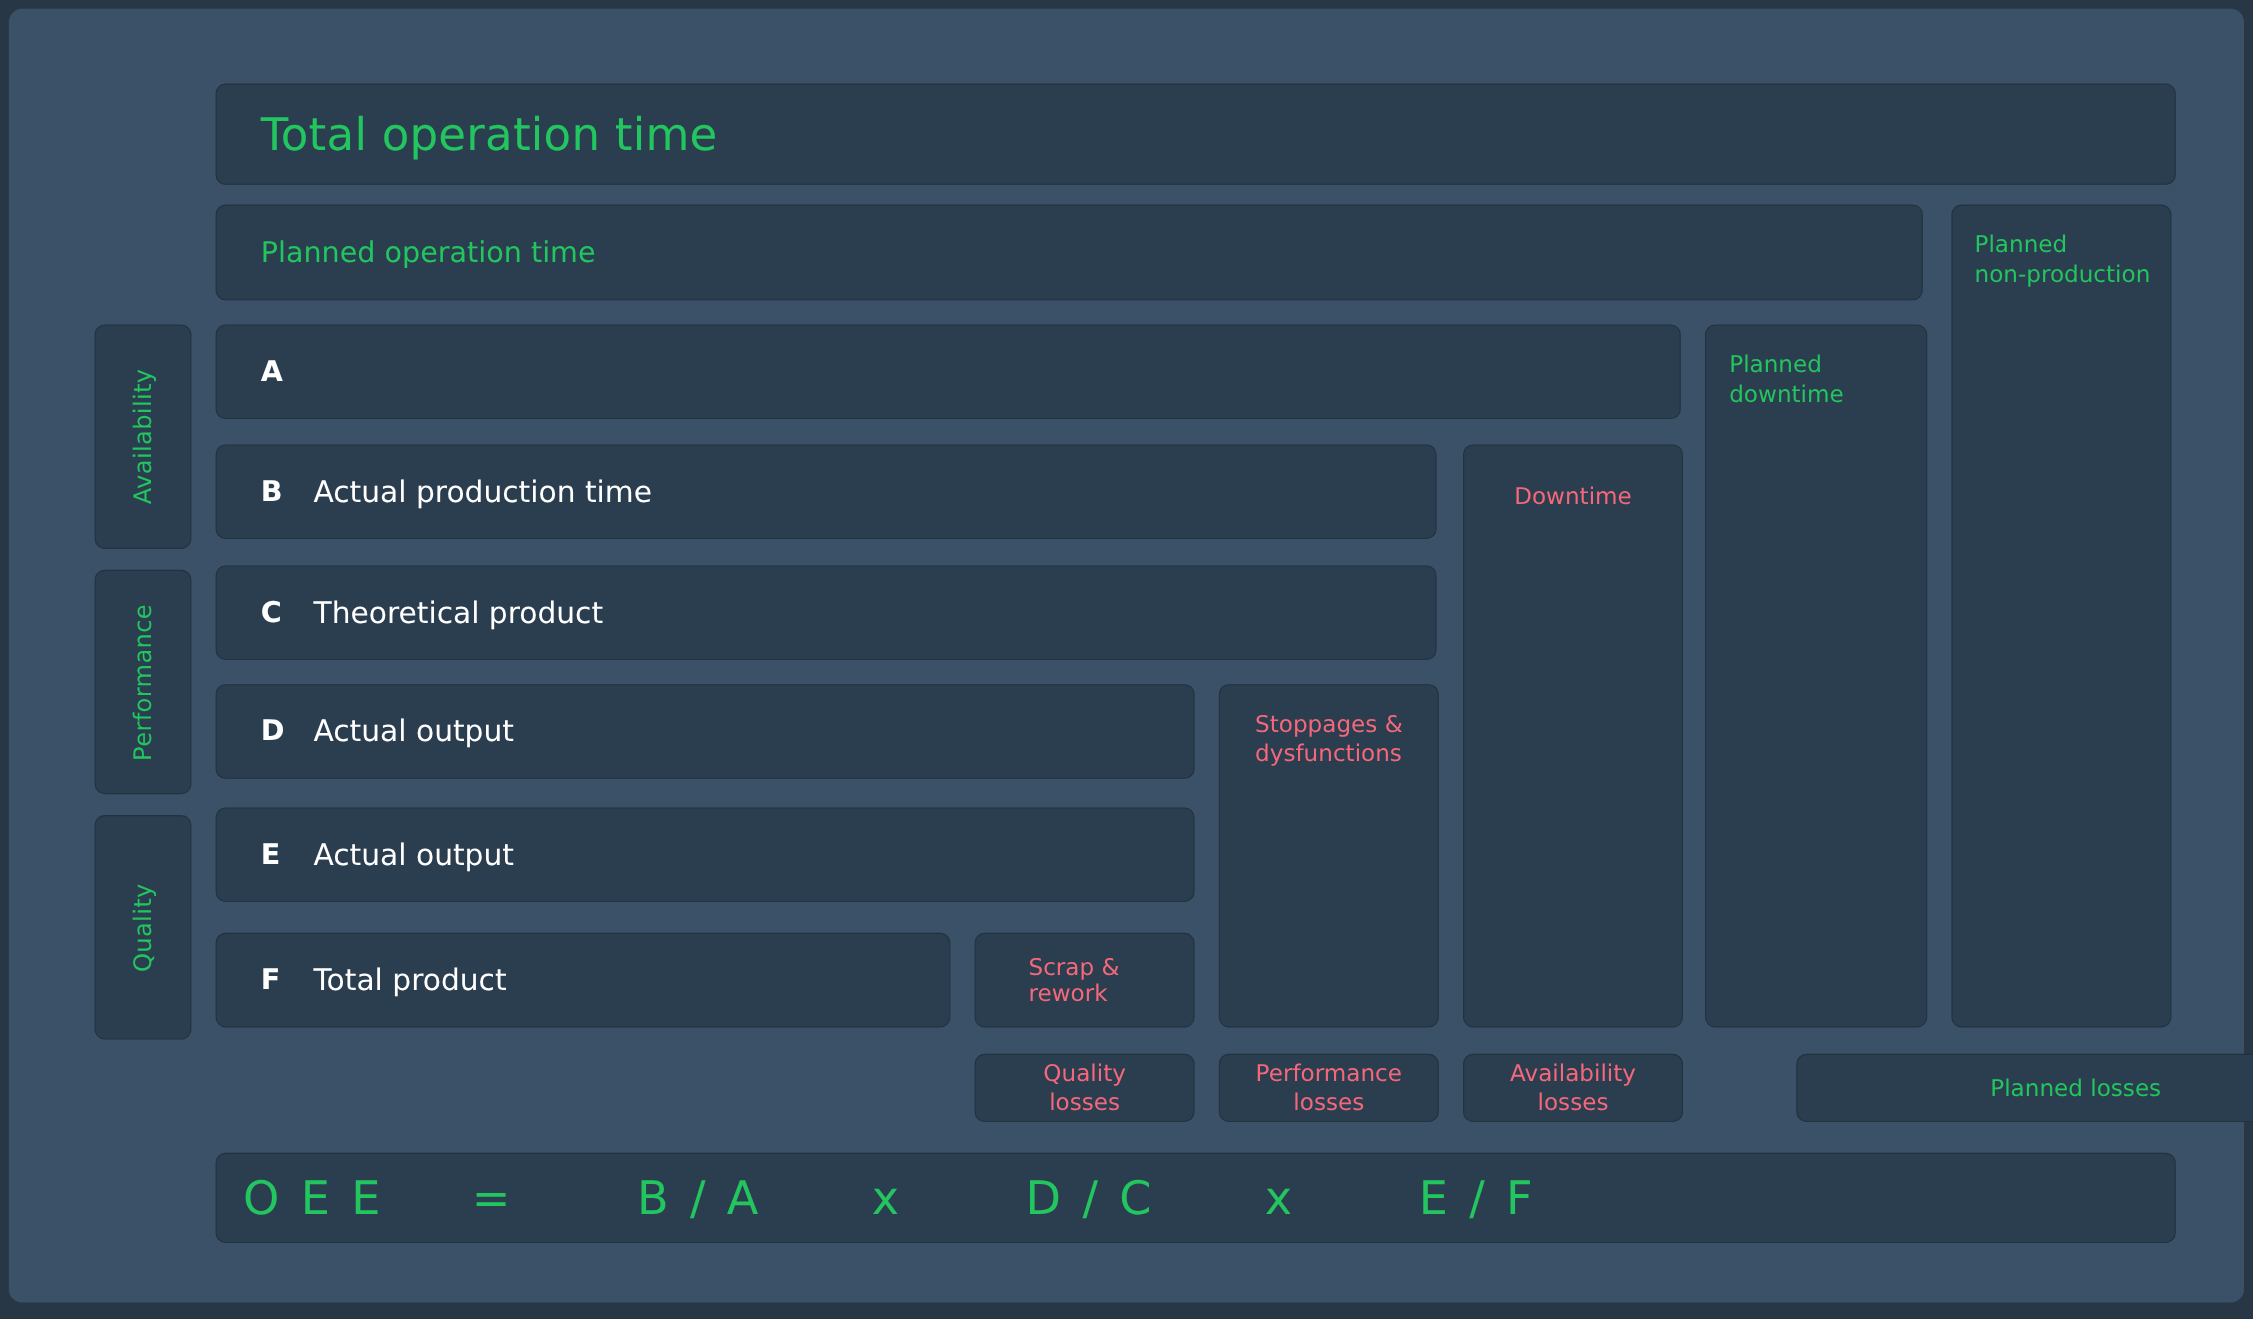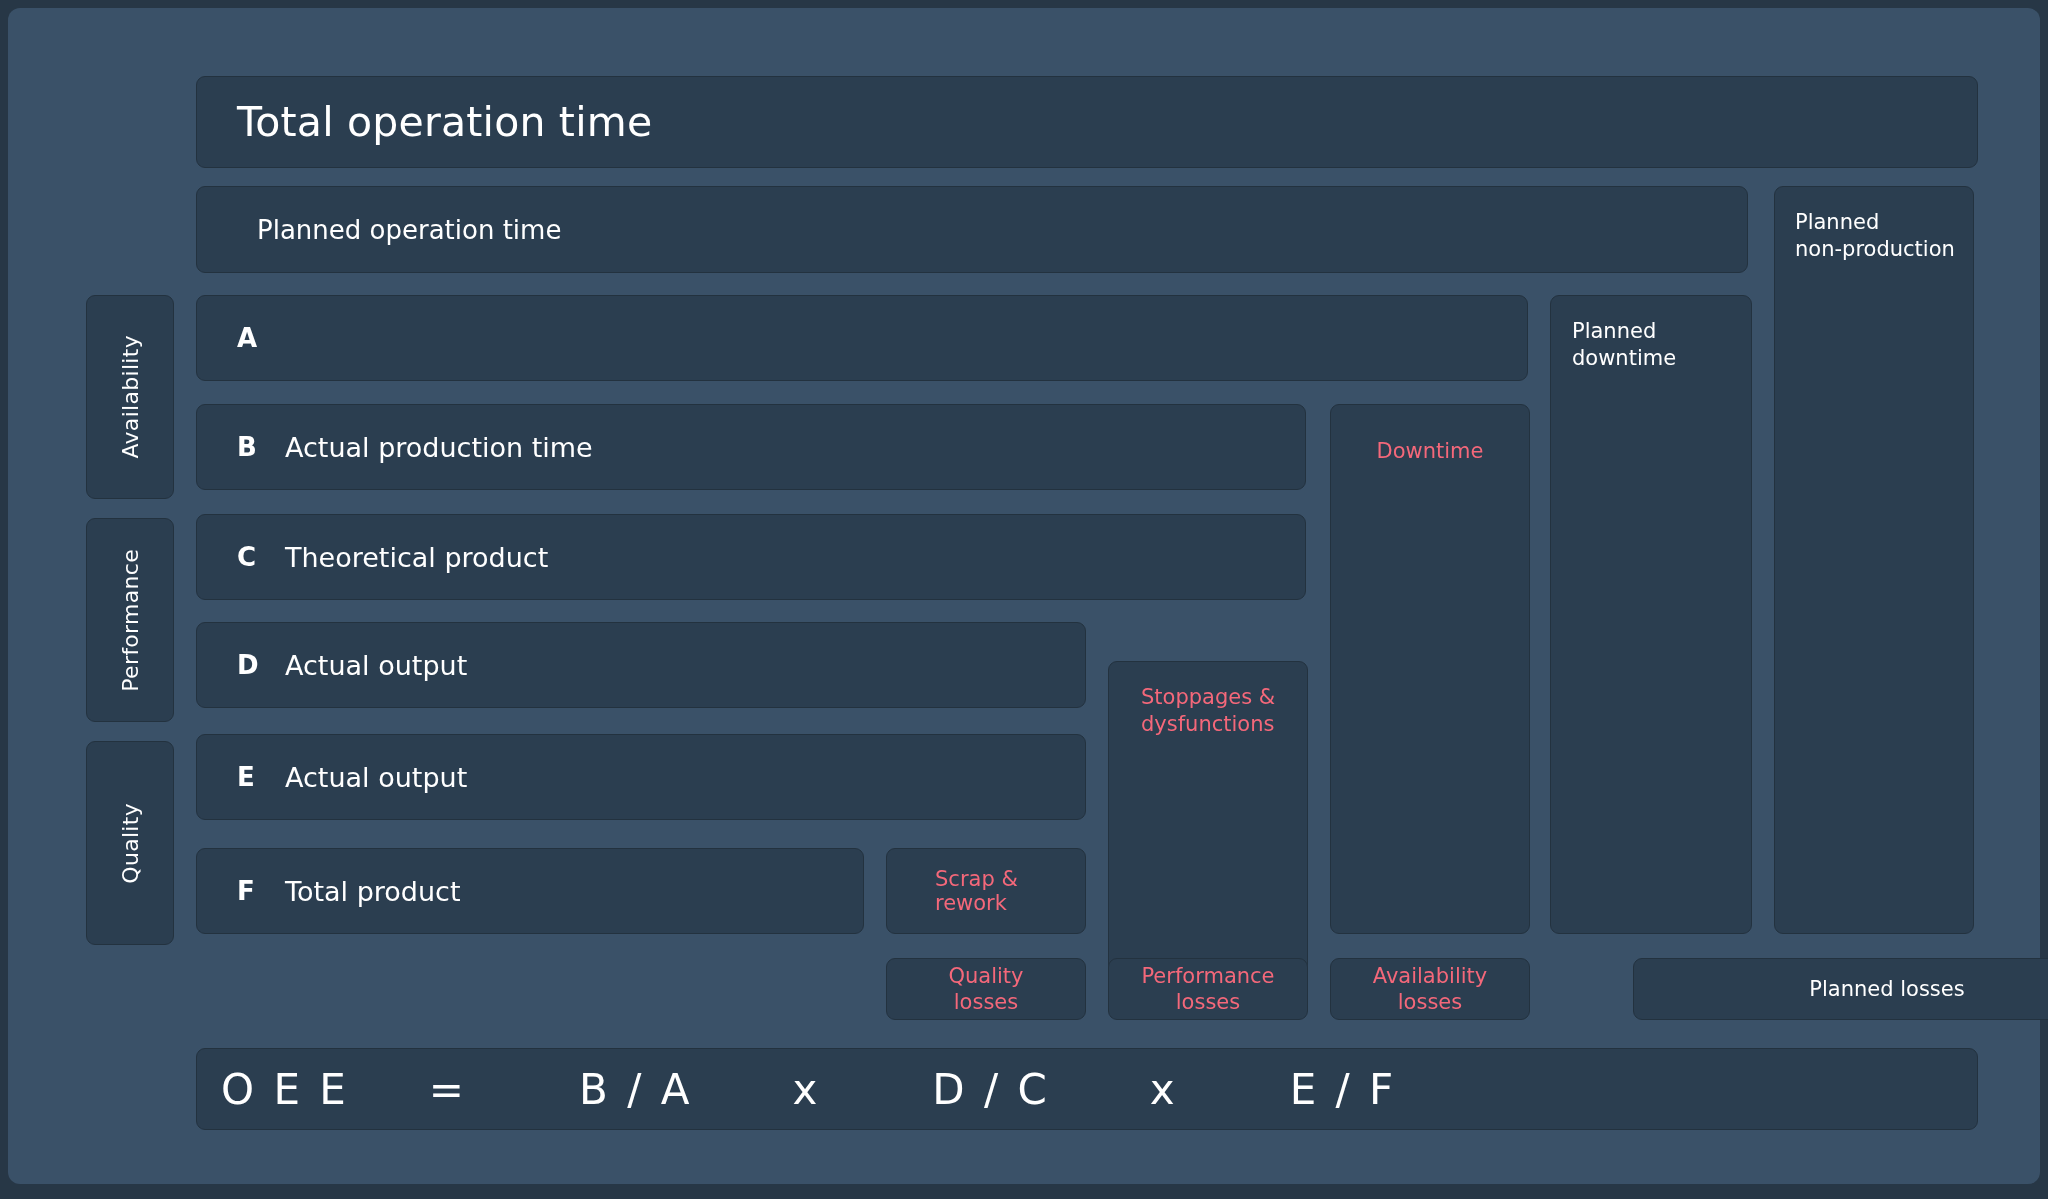--- a/index.html
+++ b/index.html
@@ -37,21 +37,21 @@
 
   
   .box {
     position: absolute;
     box-sizing: border-box;
     background: #2b3e50;
     border: 1px solid #23323f;
     border-radius: 9px;
   }
 
-  .cyan  { color: #ffffff; }
+  .cyan  { color: #22c55e; }
   .coral { color: #f4687a; }
   .white { color: #ffffff; }
 
   
   #total-op {
     left: 188px; top: 68px;
     width: 1782px; height: 92px;
     display: flex; align-items: center;
   }
   #total-op .label {
@@ -61,21 +61,21 @@
     letter-spacing: .2px;
   }
 
   
   #planned-op {
     left: 188px; top: 178px;
     width: 1552px; height: 87px;
     display: flex; align-items: center;
   }
   #planned-op .label {
-    padding-left: 60px;
+    padding-left: 40px;
     font-size: 26px;
   }
 
   
   #planned-nonprod {
     left: 1766px; top: 178px;
     width: 200px; height: 748px;
     padding: 22px 0 0 20px;
   }
   #planned-nonprod .label {
@@ -103,21 +103,20 @@
     padding: 34px 0 0 0;
     text-align: center;
   }
   #downtime .label { font-size: 21px; }
 
   
   #stoppages {
     left: 1100px; top: 614px;
     width: 200px; height: 312px;
     padding: 22px 0 0 32px;
-    margin-top: 39px;
   }
   #stoppages .label {
     font-size: 21px;
     line-height: 1.28;
     display: block;
   }
 
   
   #scrap {
     left: 878px; top: 840px;

